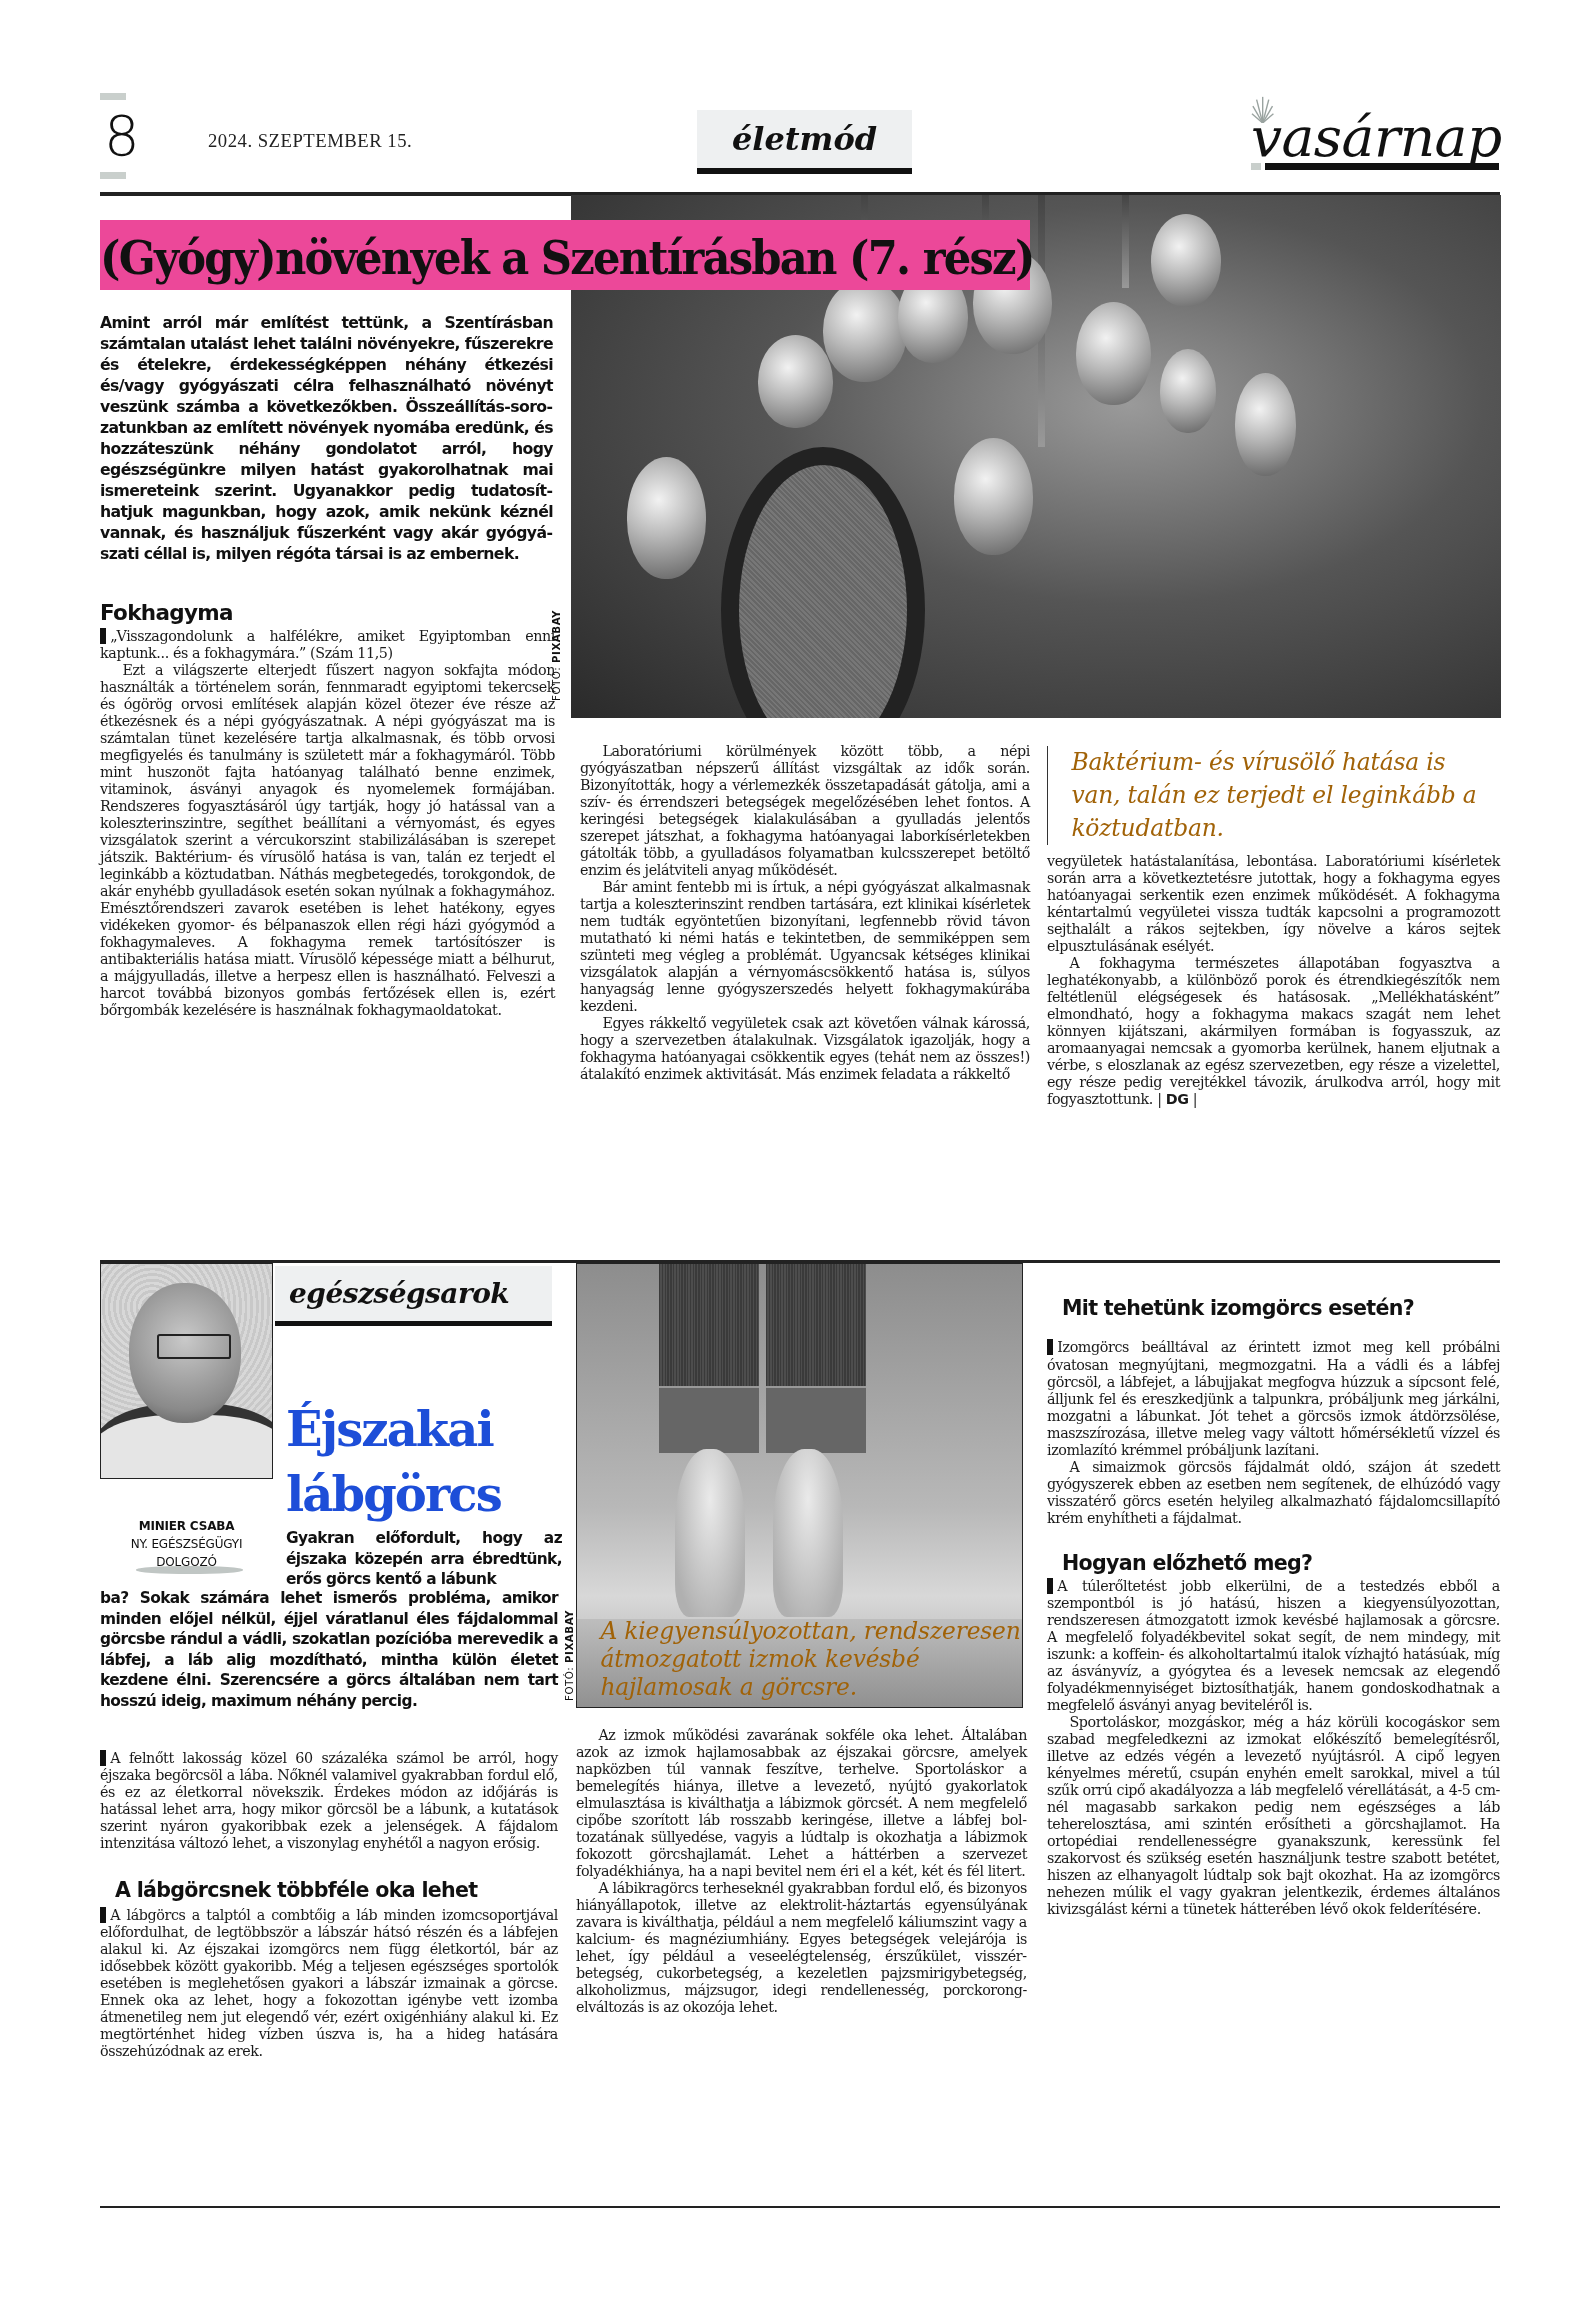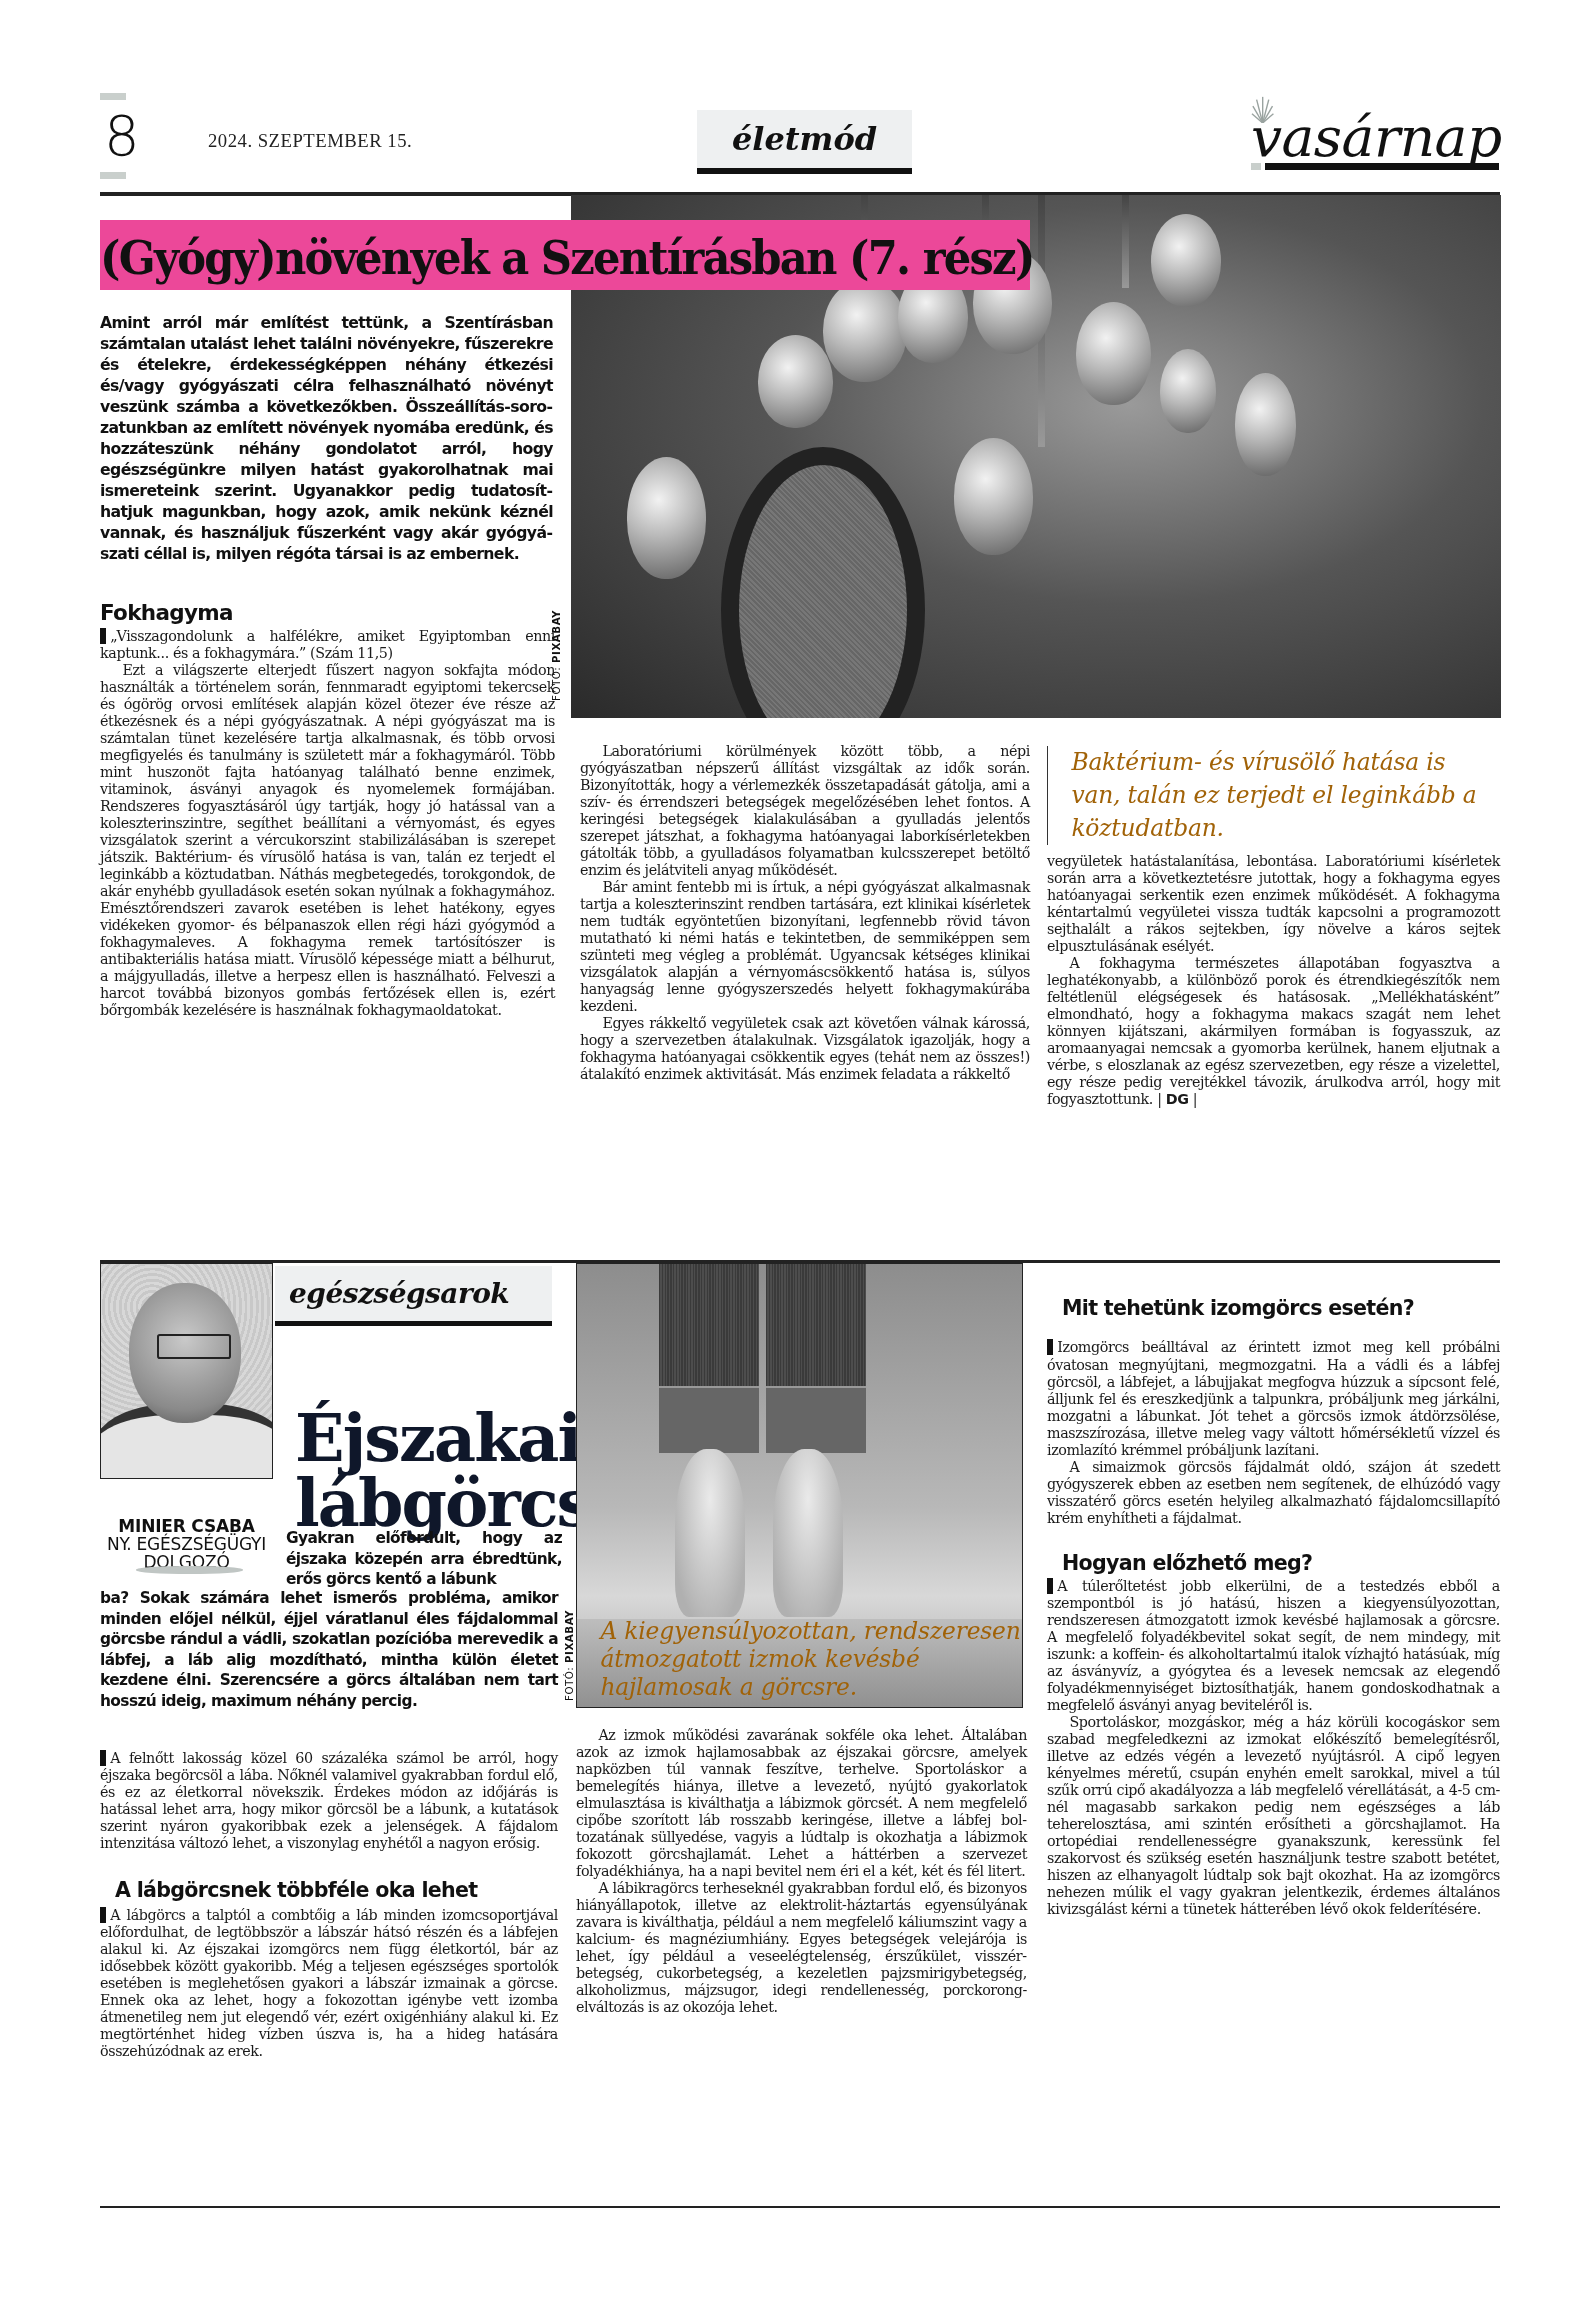--- a/index.html
+++ b/index.html
@@ -64,29 +64,29 @@
   
   .portrait { position: absolute; left: 100px; top: 1263px; width: 173px; height: 216px; border: 1.4px solid #222;
               box-sizing: border-box; overflow: hidden;
               background: repeating-radial-gradient(circle at 30% 20%, #d8d8d8 0 2.8px, #c8c8c8 2.8px 5.6px); }
   .portrait .head { position: absolute; left: 28px; top: 18.7px; width: 112px; height: 140px; border-radius: 48%;
                     background: radial-gradient(circle at 50% 40%, #c9c9c9, #8a8a8a 70%, #555); }
   .portrait .shirt { position: absolute; left: -9.3px; top: 140px; width: 196px; height: 103px; border-radius: 40% 40% 0 0;
                      background: #e5e5e5; border-top: 11.2px solid #333; }
   .portrait .glasses { position: absolute; left: 56px; top: 70px; width: 70px; height: 20.6px; border: 2.3px solid #222; border-radius: 2.8px; }
   .author { position: absolute; left: 100px; top: 1517px; width: 173px; text-align: center;
-            font-family: "DejaVu Sans", sans-serif; font-weight: bold; font-size: 17px; line-height: 18px; color: #111; letter-spacing: -0.2px; }
+            font-family: "DejaVu Sans", sans-serif; font-weight: bold; font-size: 12px; line-height: 18px; color: #111; letter-spacing: -0.2px; }
   .author .role { font-weight: normal; }
   .author-line { position: absolute; left: 136px; top: 1566px; width: 107px; height: 7.5px; border-radius: 50%; background: #c0c6c4; }
 
   .corner-tab { position: absolute; left: 275px; top: 1266px; width: 277px; height: 60px; background: #eef0f1;
                 border-bottom: 5.6px solid #111; box-sizing: border-box; padding-left: 14px; display: flex; align-items: center; }
   .corner-tab span { font-family: "DejaVu Serif", serif; font-style: italic; font-weight: bold; font-size: 28px; color: #111; letter-spacing: -0.5px; }
   .corner-title { position: absolute; left: 286px; top: 1397px; font-family: "DejaVu Serif", serif; font-weight: bold;
-                  font-size: 65px; line-height: 65px; color: #0f172a; letter-spacing: -1.9px; margin: 9px; }
+                  font-size: 48px; line-height: 65px; color: #1d4ed8; letter-spacing: -1.9px; margin: 0; }
   .corner-lead-top { position: absolute; left: 286px; top: 1528px; width: 276px; }
   .corner-lead-full { position: absolute; left: 100px; top: 1588px; width: 458px; }
   .lead2 { font-family: "DejaVu Sans", sans-serif; font-weight: bold; font-size: 15.4px; line-height: 20.6px; letter-spacing: -0.6px; color: #111; }
 
   .feet { position: absolute; left: 576px; top: 1263px; width: 447px; height: 445px; border: 1.4px solid #222; box-sizing: border-box;
           overflow: hidden; background: linear-gradient(180deg, #8d8d8d 0%, #b8b8b8 55%, #d8d8d8 75%, #a6a6a6 100%); }
   .feet .leg { position: absolute; top: 0; width: 100px; height: 185px; background: repeating-linear-gradient(90deg,#3a3a3a 0 1.4px,#4d4d4d 1.4px 2.8px); }
   .feet .cuff { position: absolute; top: 122px; width: 100px; height: 65px; background: #666; border-top: 2.8px solid #999; }
   .feet .foot { position: absolute; top: 185px; width: 70px; height: 168px; border-radius: 45% 45% 20% 20%;
                 background: radial-gradient(ellipse at 50% 30%, #eaeaea, #b0b0b0 80%); }

